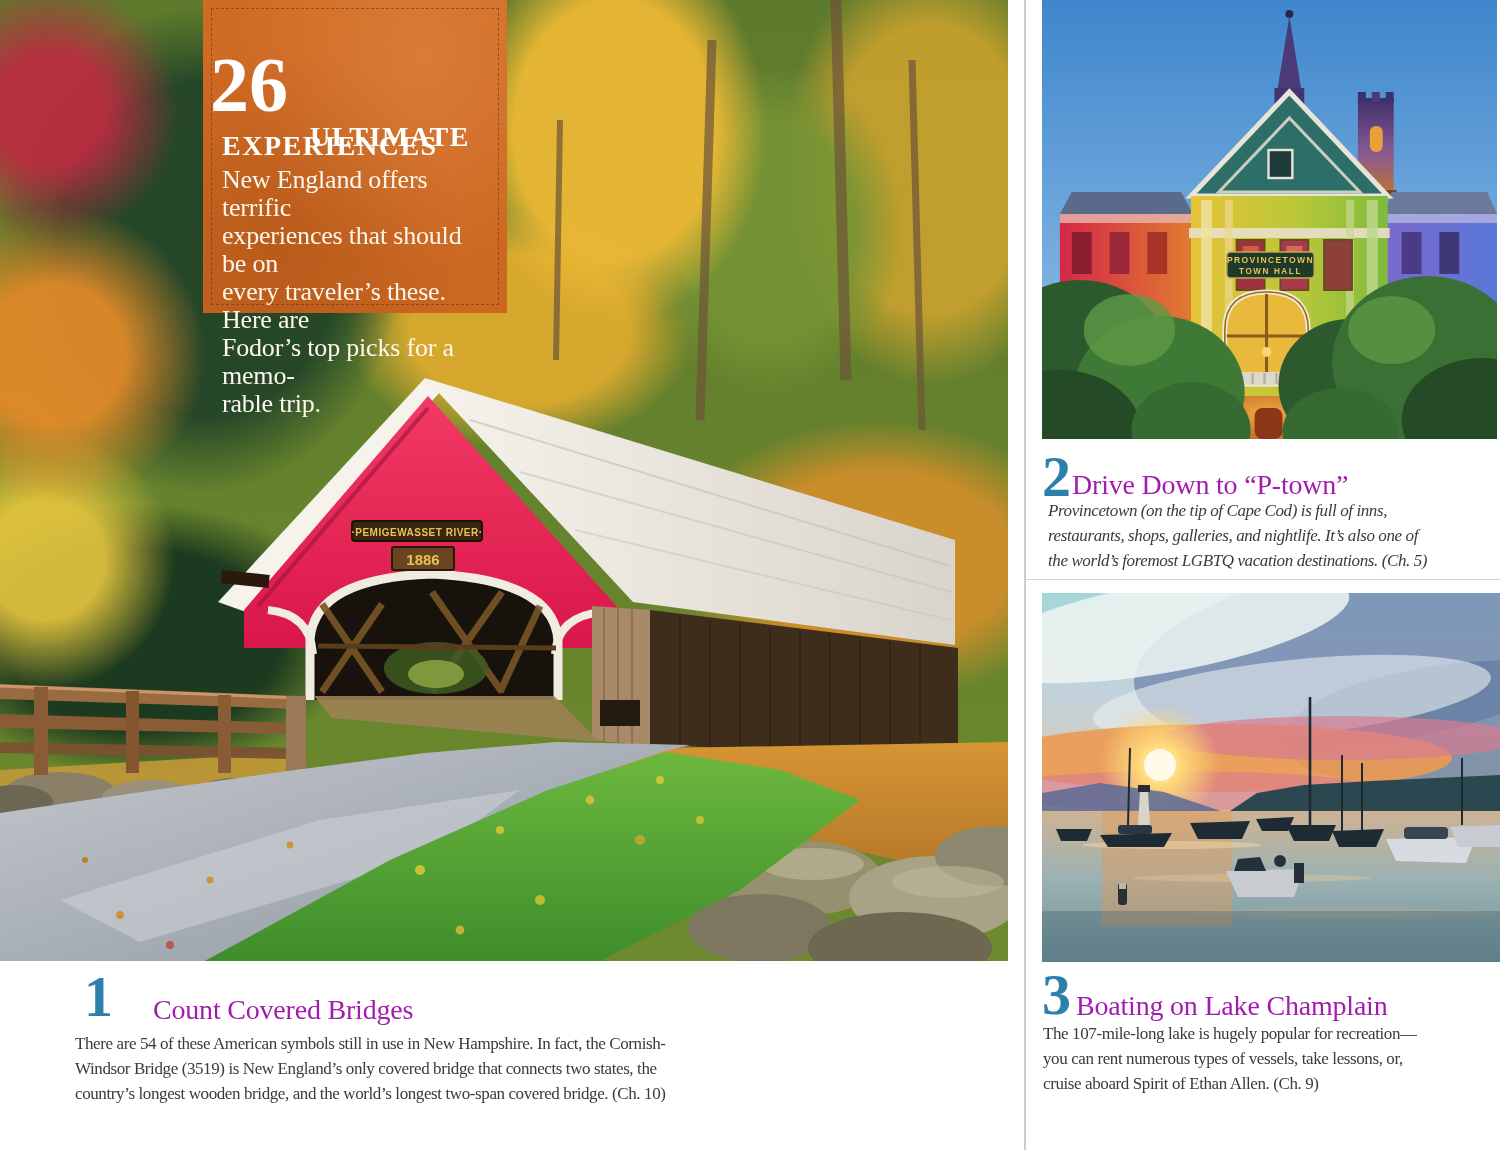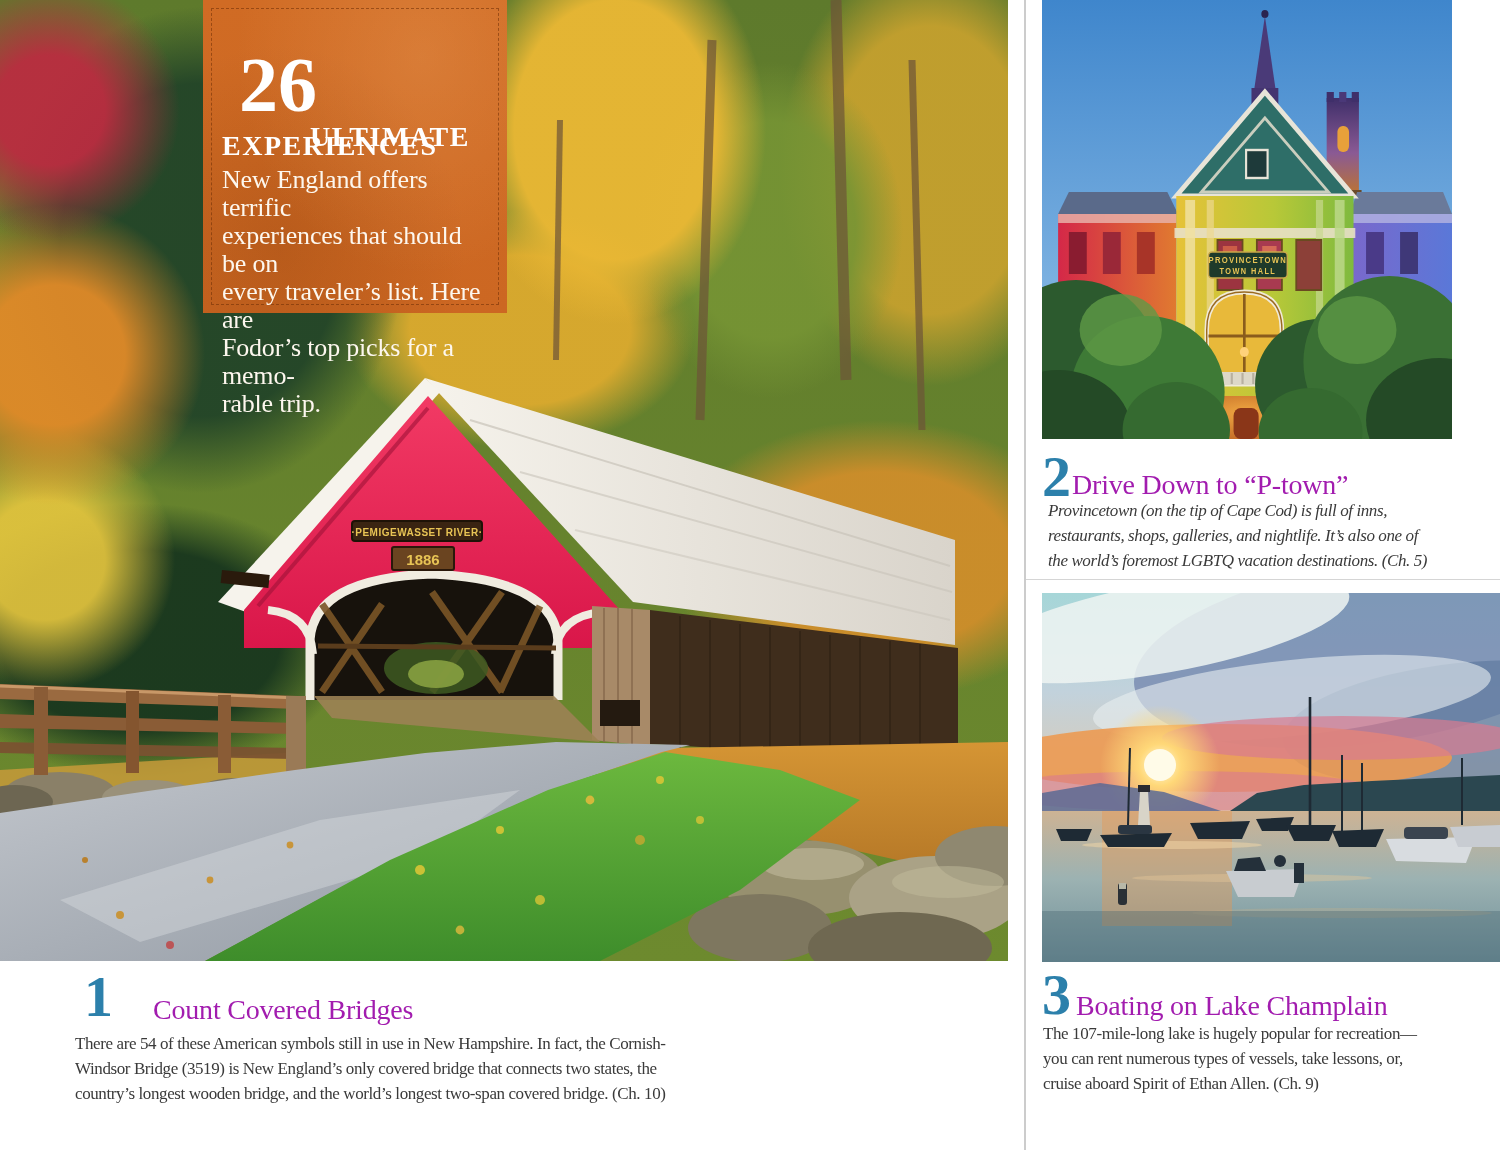--- a/index.html
+++ b/index.html
@@ -18,33 +18,33 @@
       radial-gradient(circle at 45px 560px, rgba(230,198,62,.9) 0 60px, rgba(230,198,62,0) 130px),
       radial-gradient(ellipse 270px 320px at 200px 250px, rgba(34,68,40,.95) 0 52%, rgba(34,68,40,0) 76%),
       radial-gradient(ellipse 210px 270px at 615px 130px, rgba(235,184,52,.95) 0 48%, rgba(235,184,52,0) 72%),
       radial-gradient(ellipse 190px 240px at 770px 230px, rgba(118,148,52,.9) 0 45%, rgba(118,148,52,0) 70%),
       radial-gradient(ellipse 210px 300px at 930px 170px, rgba(202,162,46,.9) 0 48%, rgba(202,162,46,0) 72%),
       radial-gradient(ellipse 250px 170px at 520px 330px, rgba(226,172,46,.9) 0 44%, rgba(226,172,46,0) 70%),
       radial-gradient(ellipse 300px 200px at 880px 560px, rgba(212,142,42,.9) 0 44%, rgba(212,142,42,0) 70%),
       radial-gradient(ellipse 280px 180px at 140px 640px, rgba(24,54,30,.95) 0 50%, rgba(24,54,30,0) 76%),
       linear-gradient(#5e7a2c,#6d8a2e);
   }
-  .photo-townhall{left:1042px;top:0;width:410px;height:439px;background:linear-gradient(#3f86cc,#9cc8ec);}
+  .photo-townhall{left:1042px;top:0;width:455px;height:439px;background:linear-gradient(#3f86cc,#9cc8ec);}
   .photo-lake{left:1042px;top:593px;width:458px;height:369px;background:#9fd0d4;}
 
   
   .intro-box{position:absolute;left:203px;top:0;width:304px;height:313px;
     background-image:
       radial-gradient(ellipse at 72% 18%, rgba(255,196,130,.20), rgba(255,196,130,0) 60%),
       radial-gradient(ellipse at 25% 80%, rgba(118,50,4,.24), rgba(118,50,4,0) 58%),
       linear-gradient(#d06b24,#cc6722);
     color:#fff;}
   .intro-box::before{content:'';position:absolute;left:8px;top:8px;right:8px;bottom:8px;
     border:1px dashed rgba(110,46,6,.55);pointer-events:none;}
-  .intro-number{position:absolute;left:36px;top:46px;font-size:78px;font-weight:bold;line-height:1;color:#fff;}
+  .intro-number{position:absolute;left:7px;top:46px;font-size:78px;font-weight:bold;line-height:1;color:#fff;}
   .intro-title1{position:absolute;left:107px;top:95px;font-size:28px;font-weight:bold;letter-spacing:1.5px;color:#fff;margin-top:26px;}
   .intro-title2{position:absolute;left:19px;top:130px;font-size:28px;font-weight:bold;letter-spacing:1.5px;color:#fff;}
   .intro-body{position:absolute;left:19px;top:166px;width:268px;font-size:26px;line-height:28px;
     letter-spacing:-.2px;color:#fdf7ee;}
 
   
   .v-rule{position:absolute;left:1024px;top:0;width:2px;height:1150px;background:#cccccc;}
   .h-rule{position:absolute;left:1026px;top:579px;width:474px;height:1px;background:#d5d5d5;}
 
   
@@ -218,21 +218,21 @@
       </g>
     </svg>
 
     <div class="intro-box">
       <div class="intro-number">26</div>
       <div class="intro-title1">ULTIMATE</div>
       <div class="intro-title2">EXPERIENCES</div>
       <div class="intro-body">
         <div>New England offers terrific</div>
         <div>experiences that should be on</div>
-        <div>every traveler’s list. Here are</div>
+        <div>every traveler’s these. Here are</div>
         <div>Fodor’s top picks for a memo-</div>
         <div>rable trip.</div>
       </div>
     </div>
   </div>
 
   <div class="photo photo-townhall">
     <svg viewBox="0 0 458 439" preserveAspectRatio="none">
       <defs>
         <linearGradient id="centerWall" x1="0" y1="0" x2="1" y2="0">

